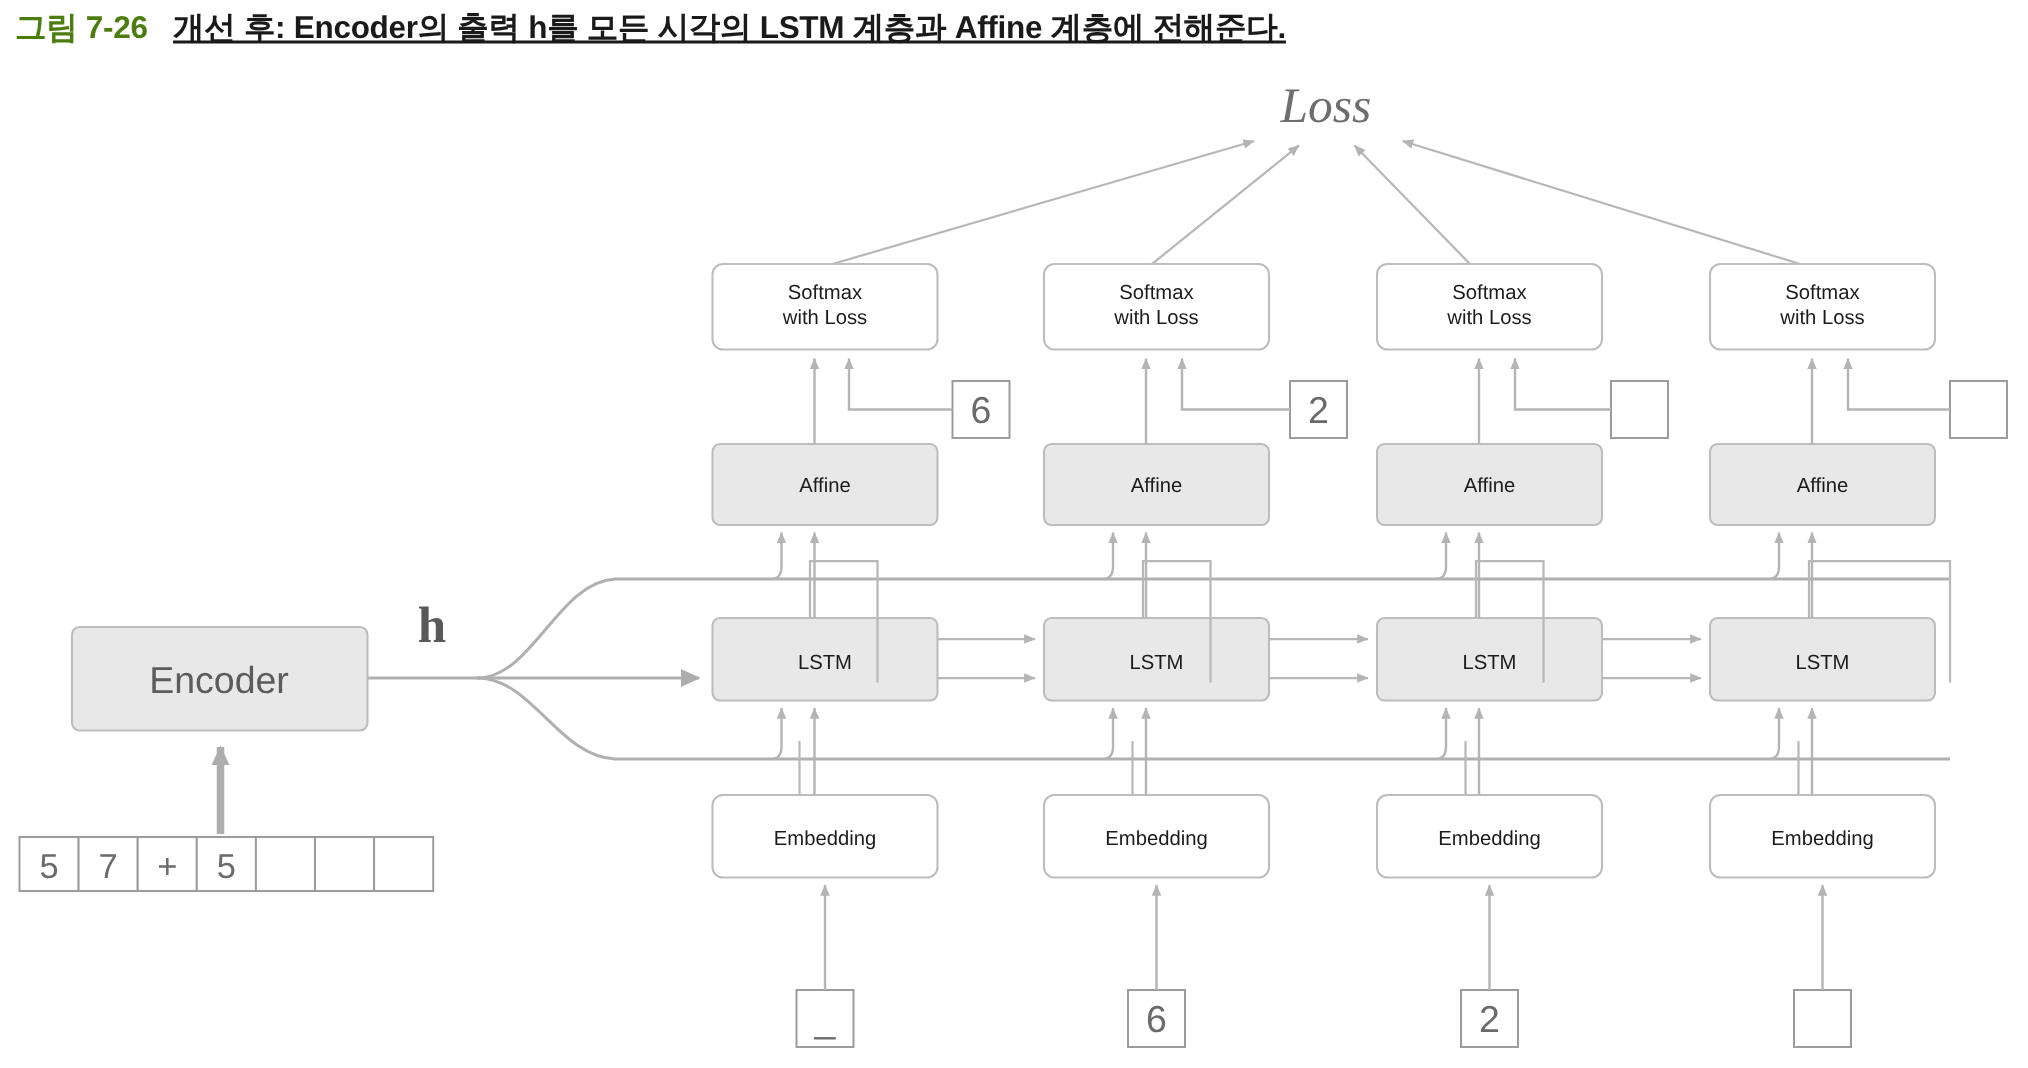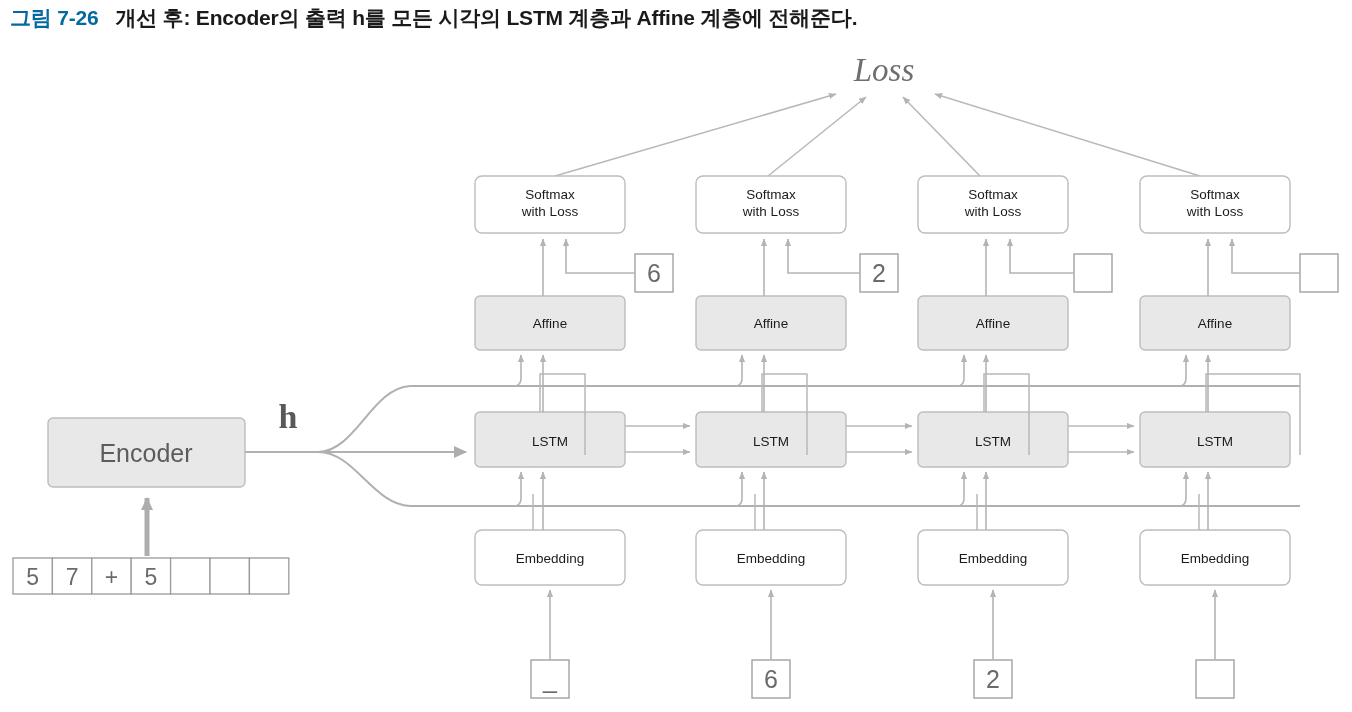--- a/index.html
+++ b/index.html
@@ -2,22 +2,22 @@
 <html><head>
 <meta charset="utf-8">
 <style>
   html,body{margin:0;padding:0;background:#ffffff;}
   body{width:1352px;height:712px;overflow:hidden;
        font-family:"Liberation Sans","DejaVu Sans",sans-serif;}
   #stage{position:relative;width:1352px;height:712px;}
   #caption{position:absolute;left:10px;top:4px;width:1330px;height:34px;
            font-size:21px;font-weight:bold;color:#1a1a1a;white-space:nowrap;
            letter-spacing:-0.2px;}
-  #caption .fignum{color:#0369a1;}
-  #caption .figtxt{font-weight:bold;}
+  #caption .fignum{color:#4d7c0f;}
+  #caption .figtxt{font-weight:bold;text-decoration:underline;}
   svg#diagram{position:absolute;left:0;top:0;width:1352px;height:712px;}
   .box-fill-gray{fill:#e8e8e8;stroke:#bdbdbd;stroke-width:1.4;}
   .box-fill-white{fill:#ffffff;stroke:#bdbdbd;stroke-width:1.4;}
   .cell-box{fill:#ffffff;stroke:#9a9a9a;stroke-width:1.3;}
   .lbl-dark{fill:#1b1b1b;font-size:13.5px;text-anchor:middle;
             font-family:"Liberation Sans","DejaVu Sans",sans-serif;}
   .lbl-enc{fill:#5c5c5c;font-size:25px;text-anchor:middle;
            font-family:"Liberation Sans","DejaVu Sans",sans-serif;}
   .lbl-token{fill:#6b6b6b;font-size:25px;text-anchor:middle;
              font-family:"Liberation Sans","DejaVu Sans",sans-serif;}

